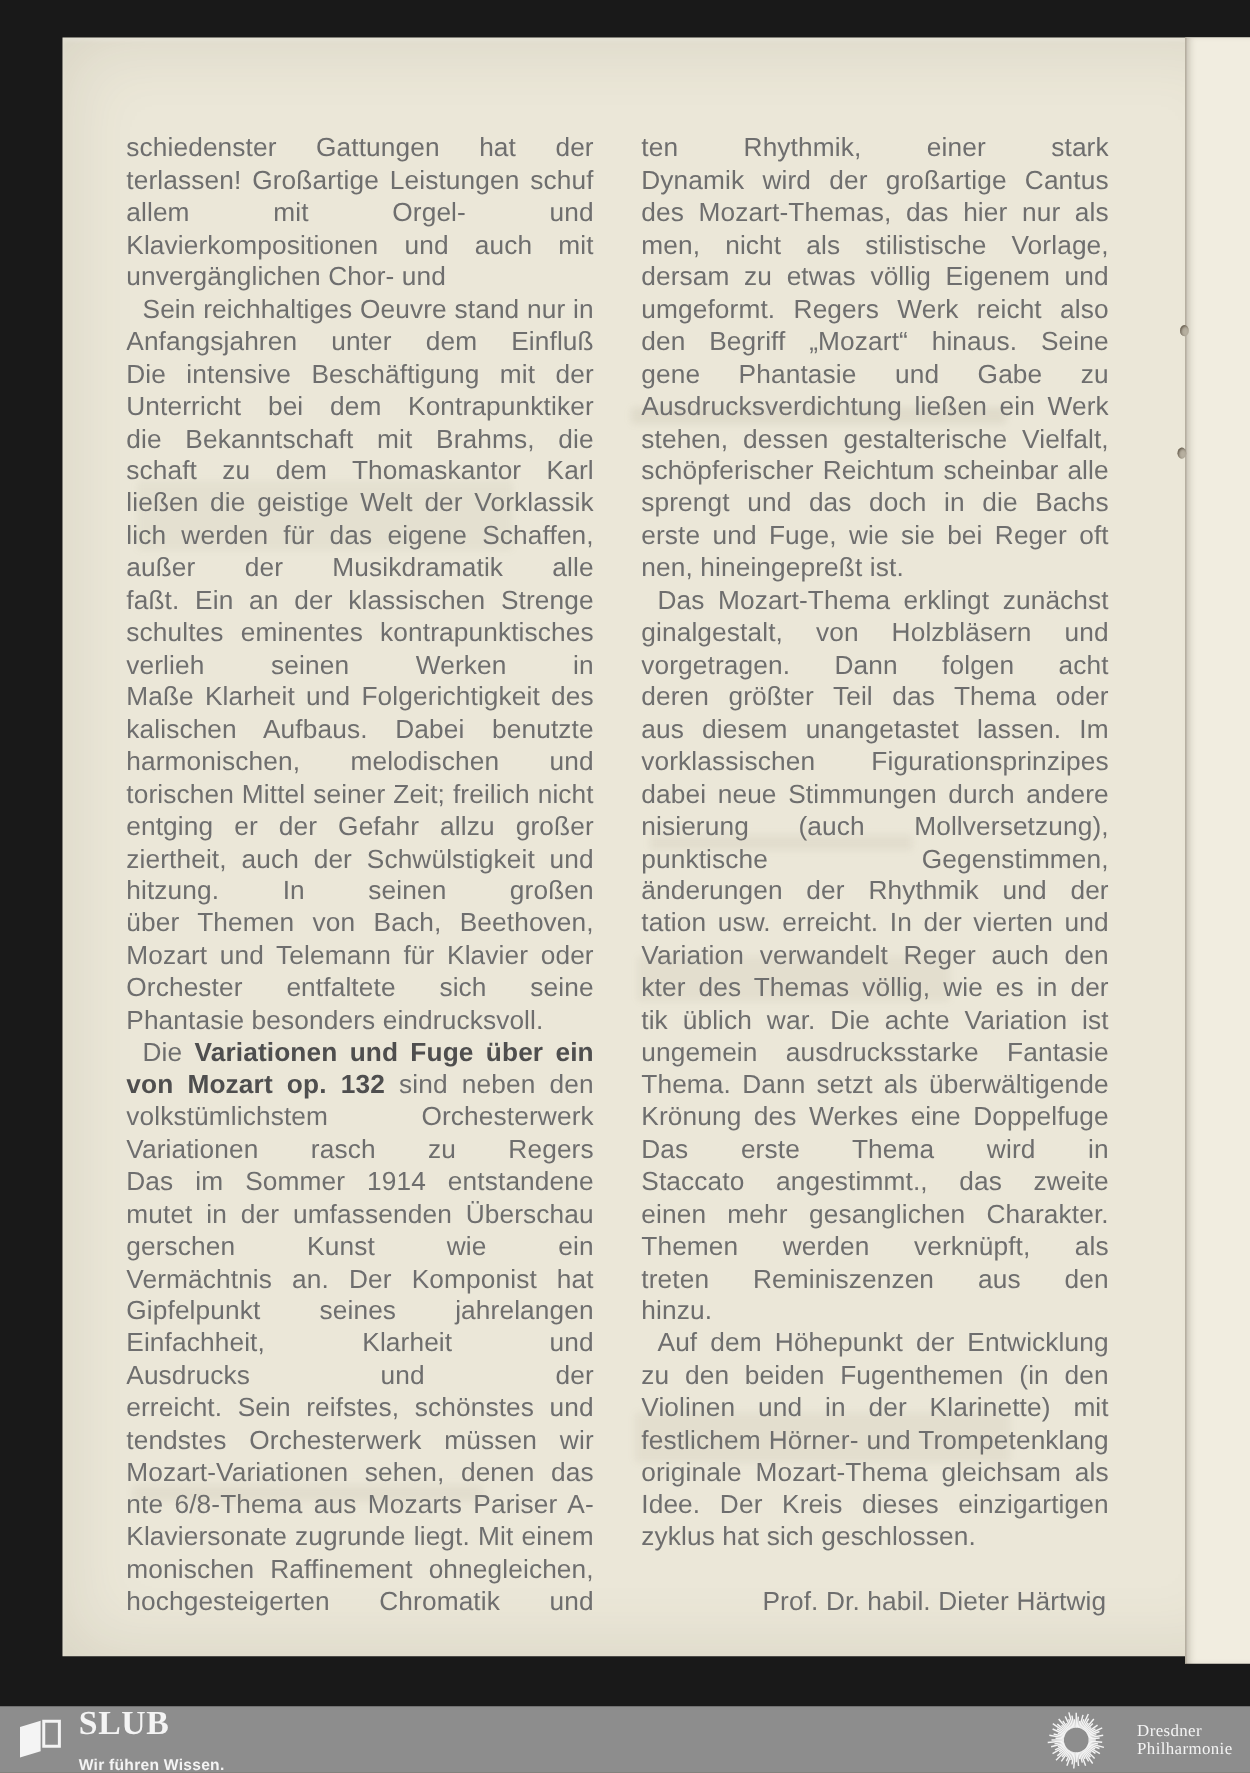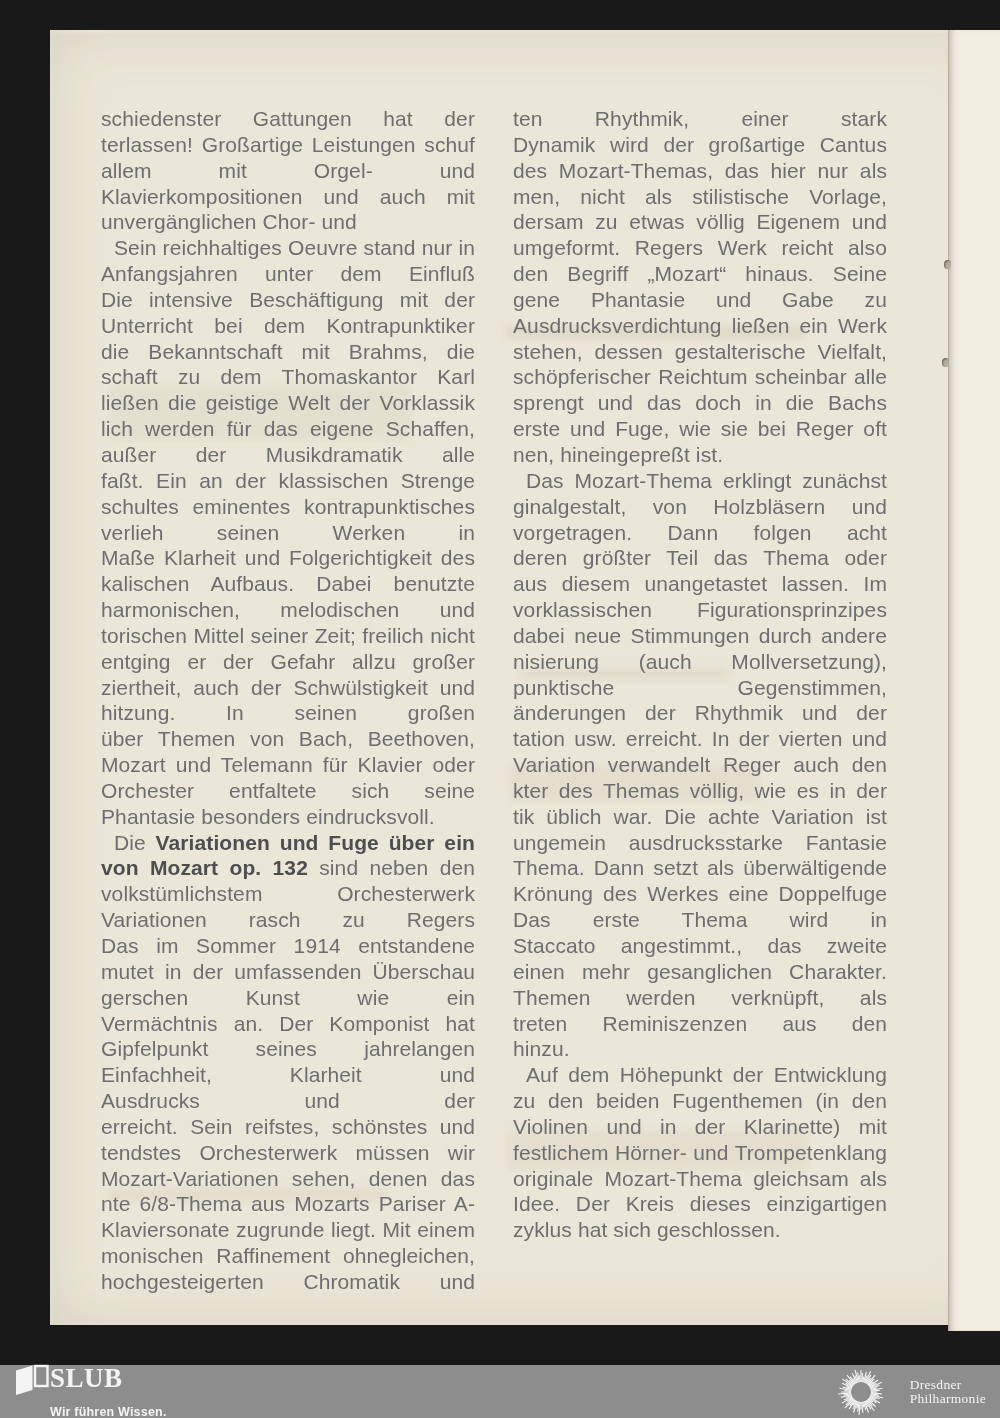--- a/index.html
+++ b/index.html
@@ -61,21 +61,21 @@
     margin-top:25.85px;height:25.85px;line-height:25.85px;
     text-align:right;color:var(--text);padding-right:2px;
   }
   
   .footer-bar{
     position:absolute;left:0;bottom:0;width:1000px;height:53px;
     background:var(--footer-bar);
     display:flex;align-items:center;justify-content:space-between;
     padding:0 12px;box-sizing:border-box;
   }
-  .slub-group{display:flex;}
+  .slub-group{display:flex;align-items:center;gap:13px;}
   .slub-book{display:block;margin-top:-2px;}
   .slub-name{
     font-family:"Liberation Serif", serif;font-weight:bold;
     font-size:27px;line-height:26px;color:var(--logo-white);letter-spacing:.5px;
   }
   .slub-tagline{
     font-size:12.5px;font-weight:bold;color:var(--logo-white);
     letter-spacing:.2px;margin-top:14px;
   }
   .phil-group{display:flex;align-items:center;gap:24px;padding-right:2px;}
@@ -192,20 +192,21 @@
           <div class="line">treten Reminiszenzen aus den Variationen</div>
           <div class="line end">hinzu.</div>
           <div class="line indent">Auf dem Höhepunkt der Entwicklung erklingt</div>
           <div class="line">zu den beiden Fugenthemen (in den ersten</div>
           <div class="line">Violinen und in der Klarinette) mit strahlend-</div>
           <div class="line">festlichem Hörner- und Trompetenklang das</div>
           <div class="line">originale Mozart-Thema gleichsam als fixe</div>
           <div class="line">Idee. Der Kreis dieses einzigartigen Variations-</div>
           <div class="line end">zyklus hat sich geschlossen.</div>
         </div>
+      <div class="signature">Prof. Dr. habil. Dieter Härtwig</div>
     </div>
   </div>
 
   <div class="footer-bar">
     <div class="slub-group">
       <svg class="slub-book" width="38" height="33" viewBox="0 0 38 33">
         <rect x="23" y="3" width="12.5" height="20" fill="none" stroke="#f4f4f4" stroke-width="2.4"></rect>
         <path d="M4 7.5 L20.5 2.5 L20.5 27 L4 32 Z" fill="#f4f4f4"></path>
       </svg>
       <div class="slub-text">

